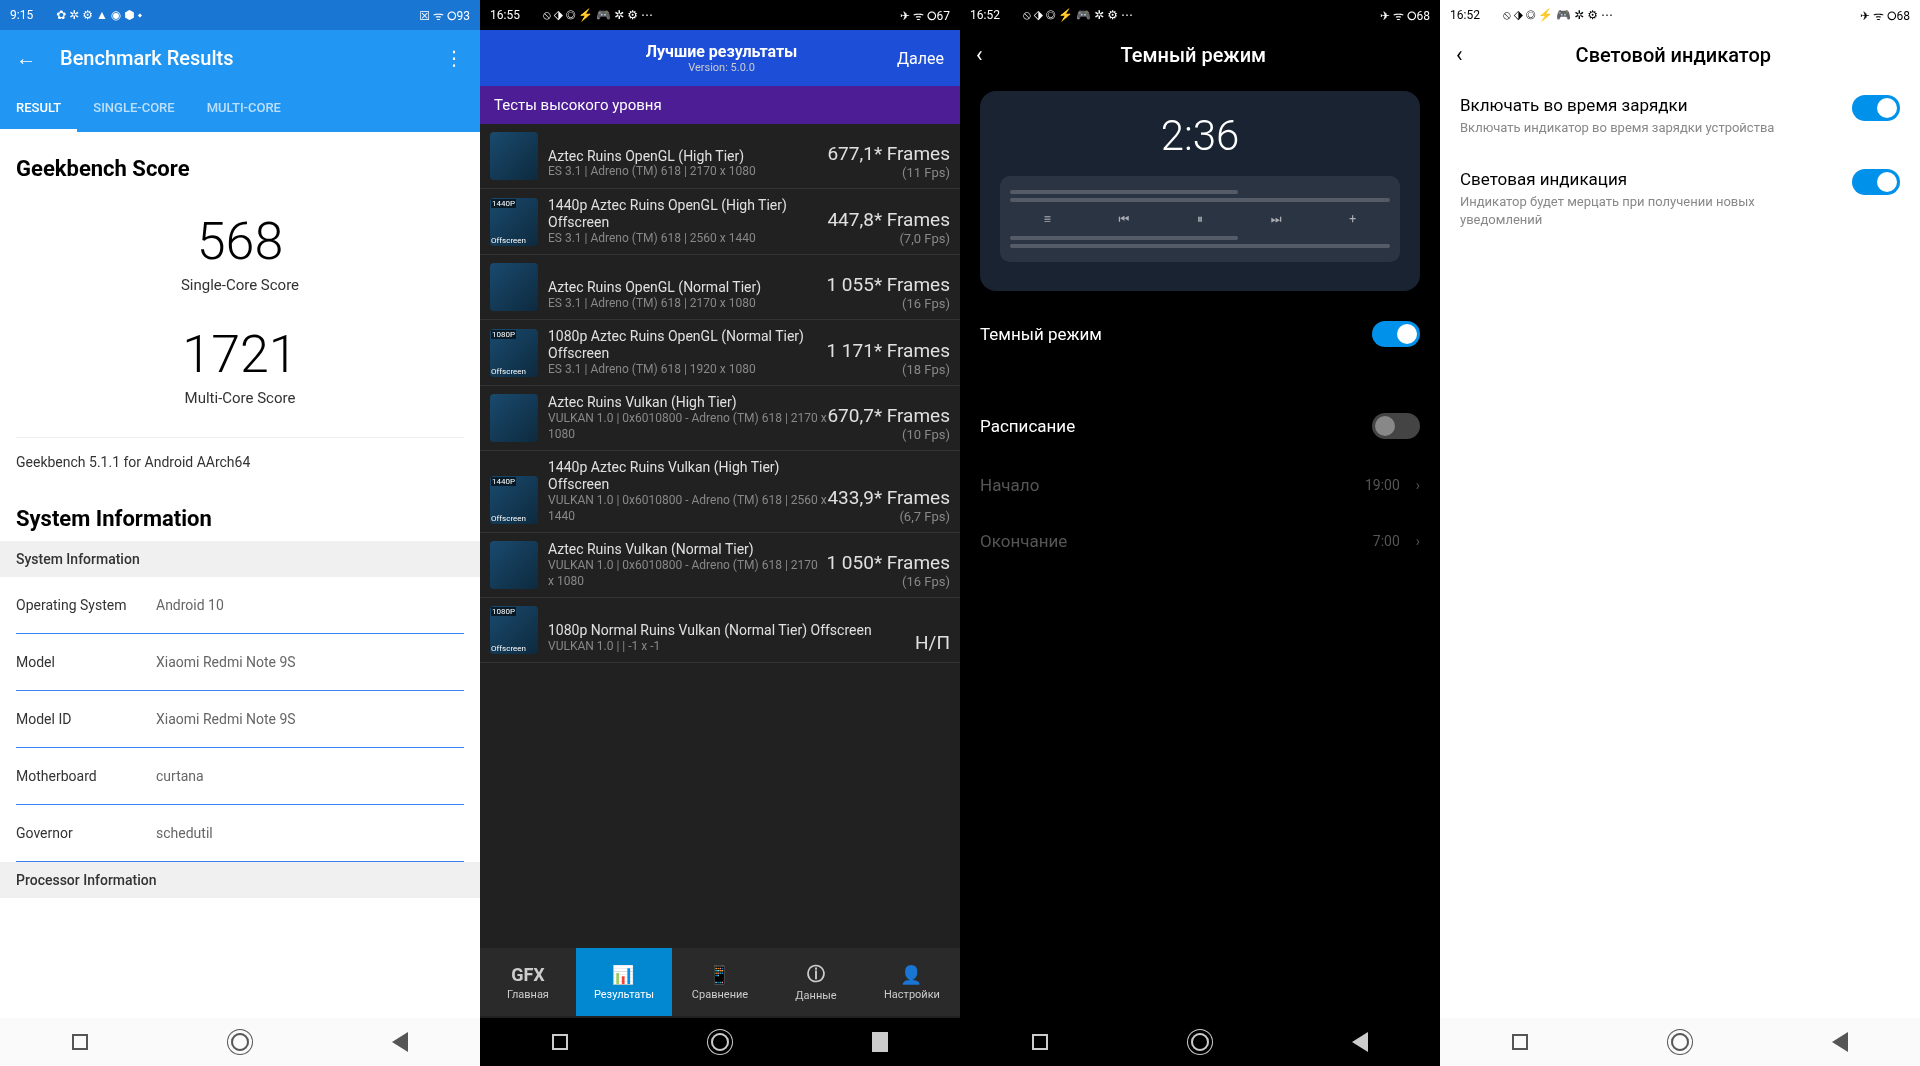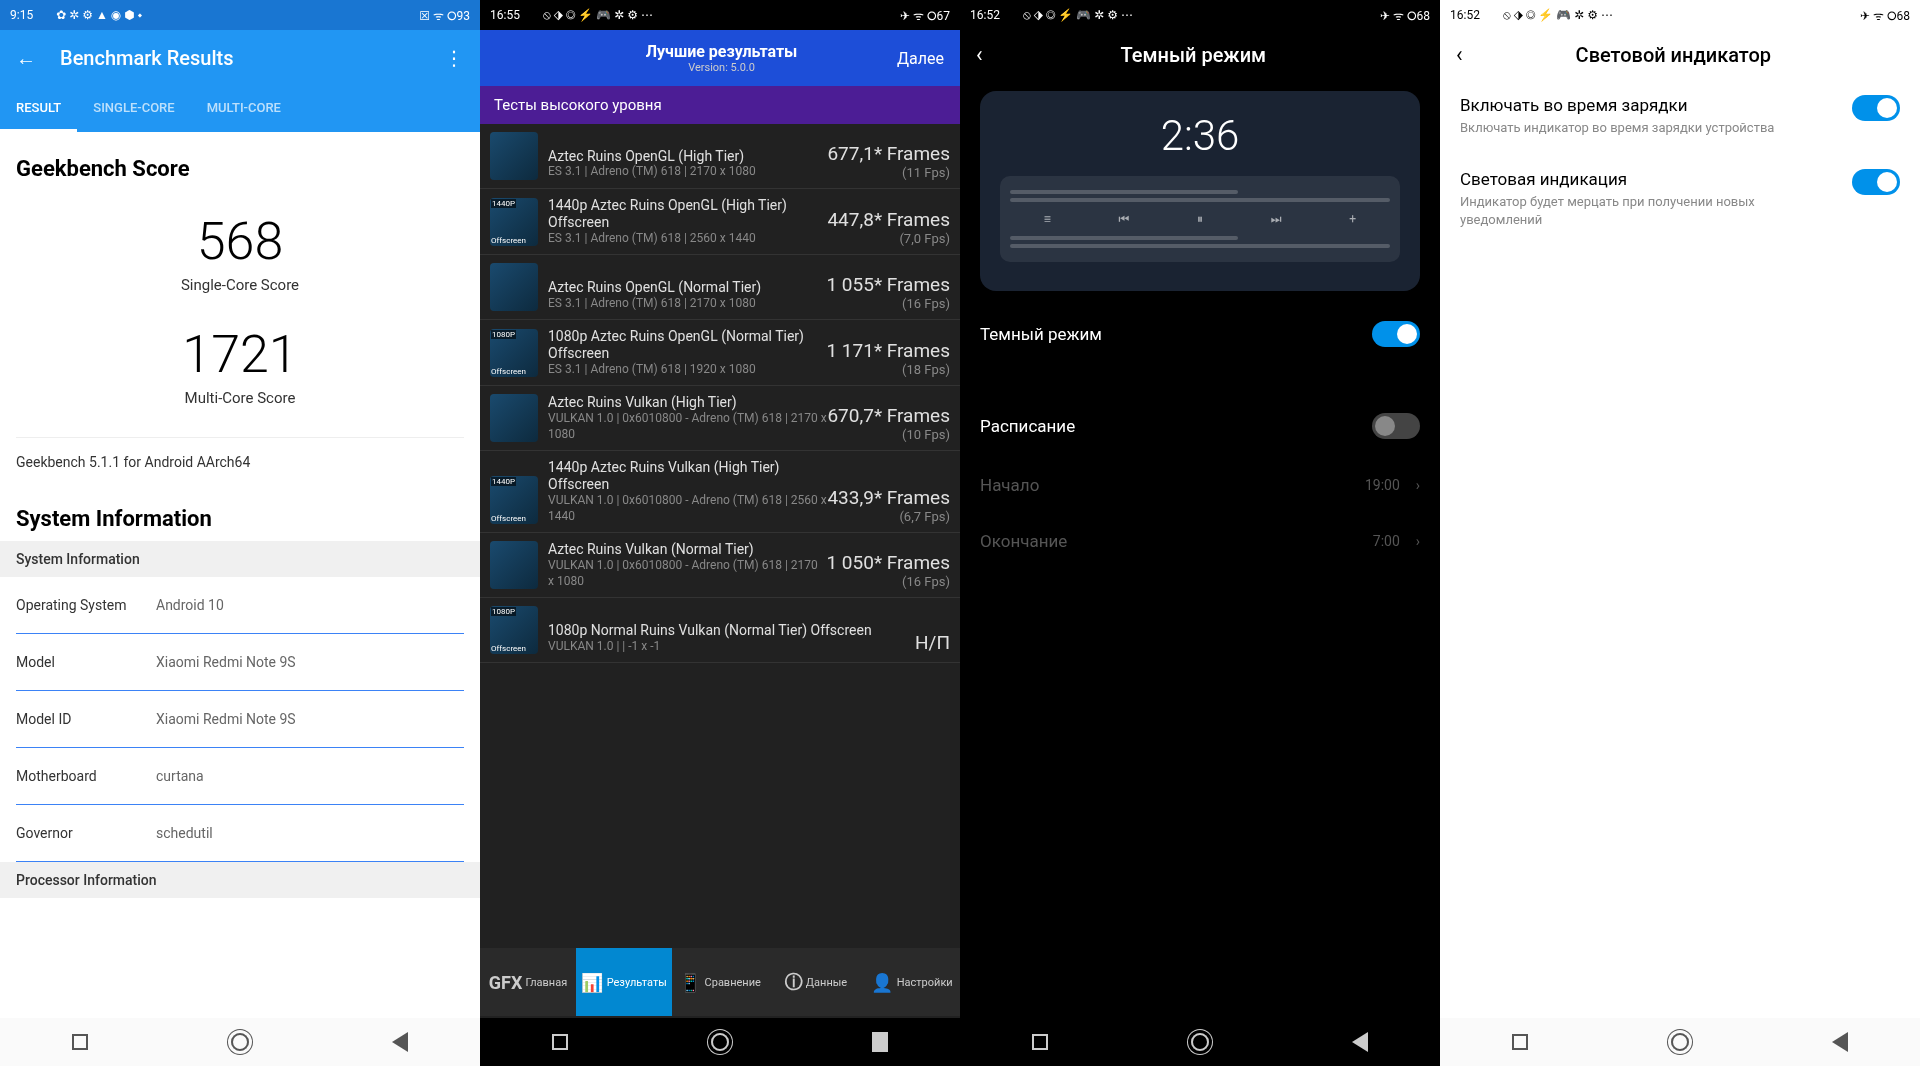--- a/index.html
+++ b/index.html
@@ -50,21 +50,21 @@
 .p2 .thumb { width: 48px; height: 48px; background: linear-gradient(135deg, #1a4a6e, #0d2a3e); border-radius: 4px; margin-right: 10px; flex-shrink: 0; position: relative; font-size: 8px; color: #fff; display: flex; flex-direction: column; justify-content: space-between; padding: 1px; }
 .p2 .thumb-tag { font-size: 8px; background: rgba(0,0,0,0.6); padding: 0 1px; align-self: flex-start; }
 .p2 .thumb-bot { font-size: 8px; align-self: flex-start; }
 .p2 .item-info { flex: 1; min-width: 0; }
 .p2 .item-title { font-size: 14px; color: #e0e0e0; line-height: 1.2; }
 .p2 .item-sub { font-size: 12px; color: #888; line-height: 1.3; }
 .p2 .item-result { text-align: right; }
 .p2 .item-frames { font-size: 19px; color: #e0e0e0; }
 .p2 .item-fps { font-size: 13px; color: #888; }
 .p2 .bottom-tabs { display: flex; height: 68px; background: #2a2a2a; }
-.p2 .btab { flex: 1; display: flex; align-items: center; justify-content: center; font-size: 11px; color: #ccc; gap: 3px; }
+.p2 .btab { flex: 1; display: flex; flex-direction: column; align-items: center; justify-content: center; font-size: 11px; color: #ccc; gap: 3px; }
 .p2 .btab.active { background: #0288d1; color: #fff; }
 .p2 .btab-icon { font-size: 18px; font-weight: bold; }
 .p2 .navbar { background: #000; }
 .p2 .nav-square, .p2 .nav-tri { border-color: #ccc; }
 .p2 .nav-tri { border-right-color: #ccc; }
 .p2 .nav-circle { border-color: #ccc; box-shadow: 0 0 0 3px #000, 0 0 0 4px #ccc; }
 
 
 .p3 { background: #000; color: #fff; }
 .p3 .status-bar { background: #000; color: #fff; }

